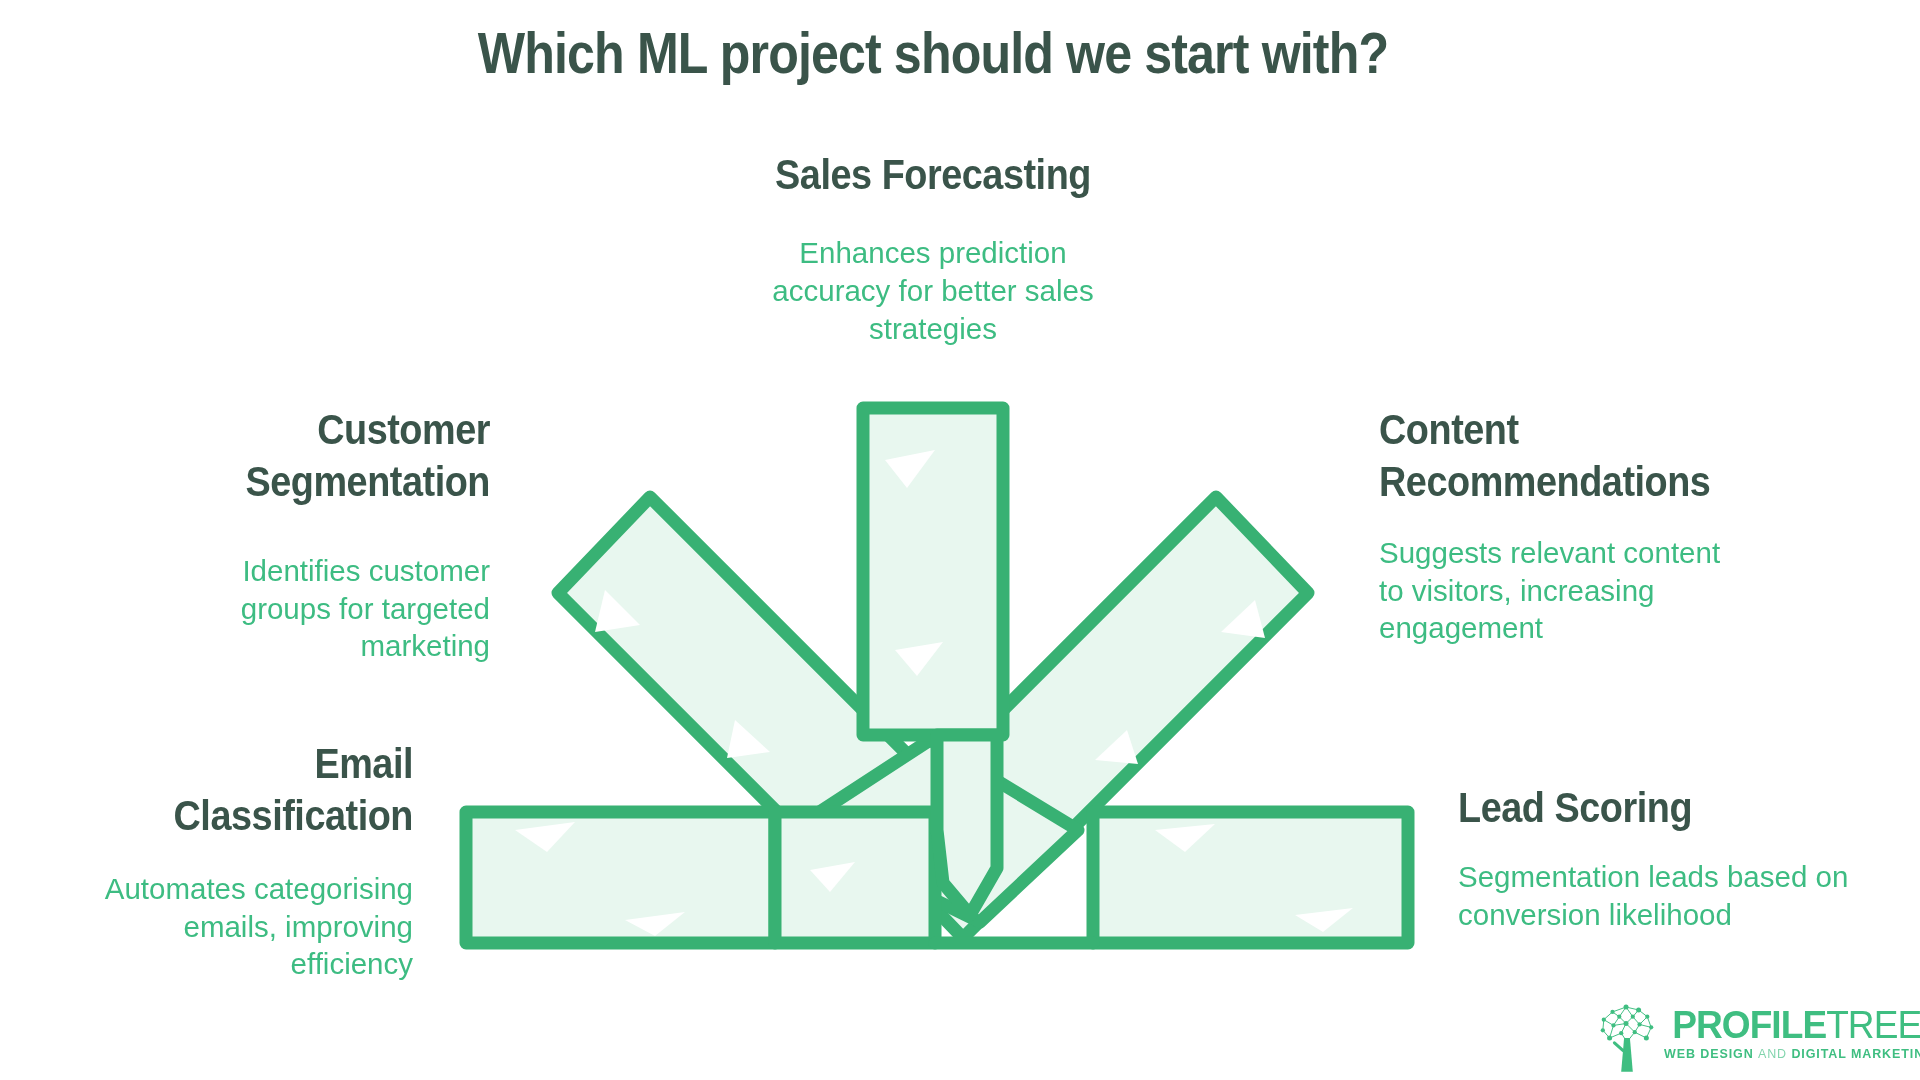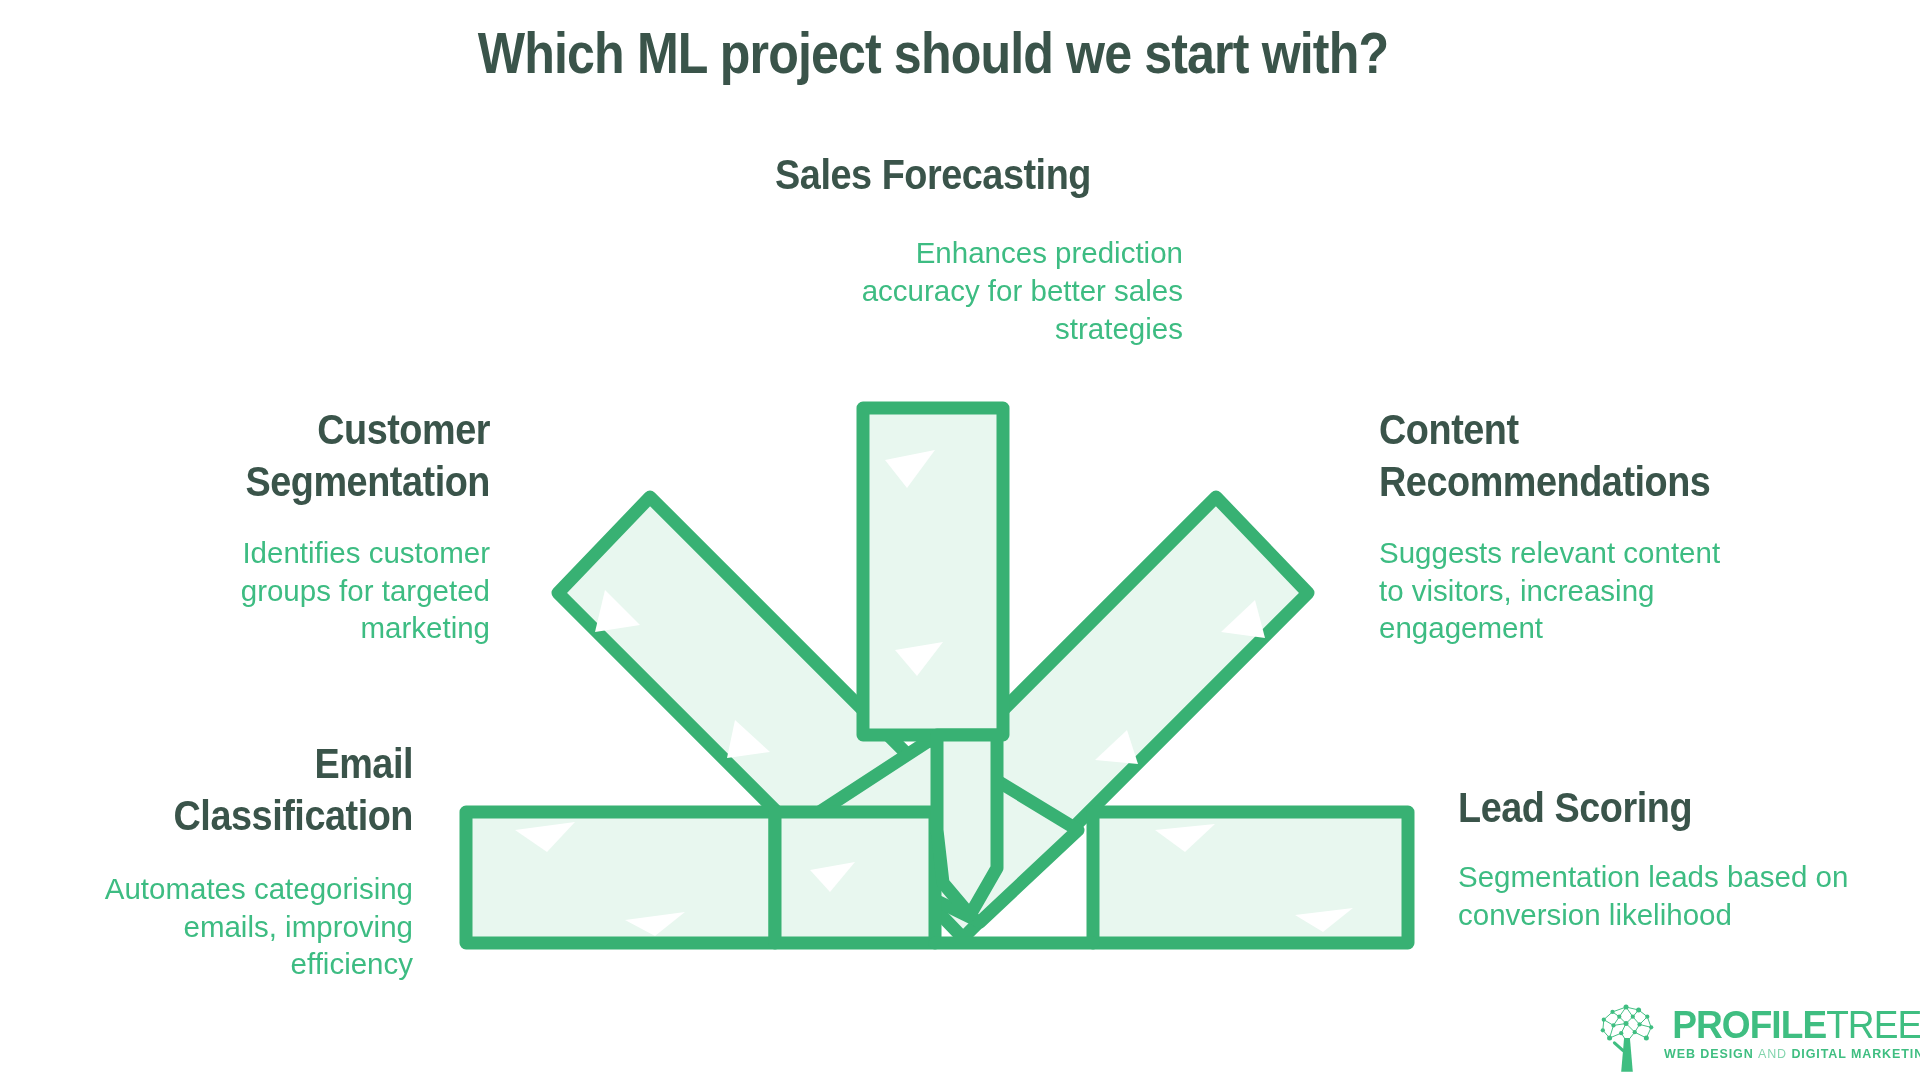--- a/index.html
+++ b/index.html
@@ -21,24 +21,24 @@
   .o-right{transform-origin:right center;}
   .o-center{transform-origin:center center;}
 
   #title{
     left:0;top:20px;width:1866px;text-align:center;
     font-size:57px;font-weight:700;color:#3a544a;
     letter-spacing:-1px;transform:scaleX(0.88);transform-origin:center center;
   }
 
   #sales-heading{left:0;top:151px;width:1866px;text-align:center;font-size:42px;}
-  #sales-desc{left:683px;top:234px;width:500px;text-align:right;font-size:29.5px;line-height:38px;}
+  #sales-desc{left:683px;top:234px;width:500px;text-align:center;font-size:29.5px;line-height:38px;}
 
   #customer-heading{right:1430px;top:404px;width:420px;text-align:right;font-size:42px;line-height:52px;}
-  #customer-desc{right:1430px;top:534px;width:420px;text-align:right;font-size:29.5px;line-height:37.5px;}
+  #customer-desc{right:1430px;top:552px;width:420px;text-align:right;font-size:29.5px;line-height:37.5px;}
 
   #content-heading{left:1379px;top:404px;width:470px;text-align:left;font-size:42px;line-height:52px;}
   #content-desc{left:1379px;top:534px;width:470px;text-align:left;font-size:29.5px;line-height:37.5px;}
 
   #email-heading{right:1507px;top:738px;width:420px;text-align:right;font-size:42px;line-height:52px;}
   #email-desc{right:1507px;top:870px;width:420px;text-align:right;font-size:29.5px;line-height:37.5px;}
 
   #lead-heading{left:1458px;top:784px;width:430px;text-align:left;font-size:42px;}
   #lead-desc{left:1458px;top:858px;width:430px;text-align:left;font-size:29.5px;line-height:37.5px;}
 

